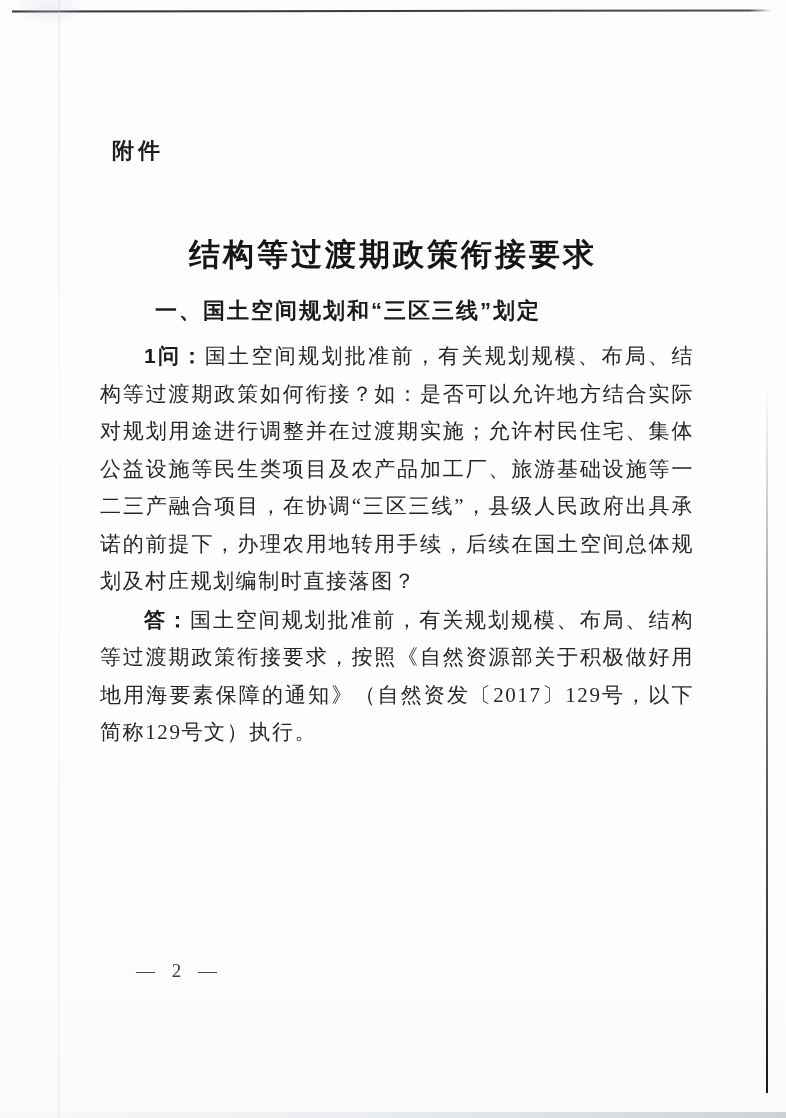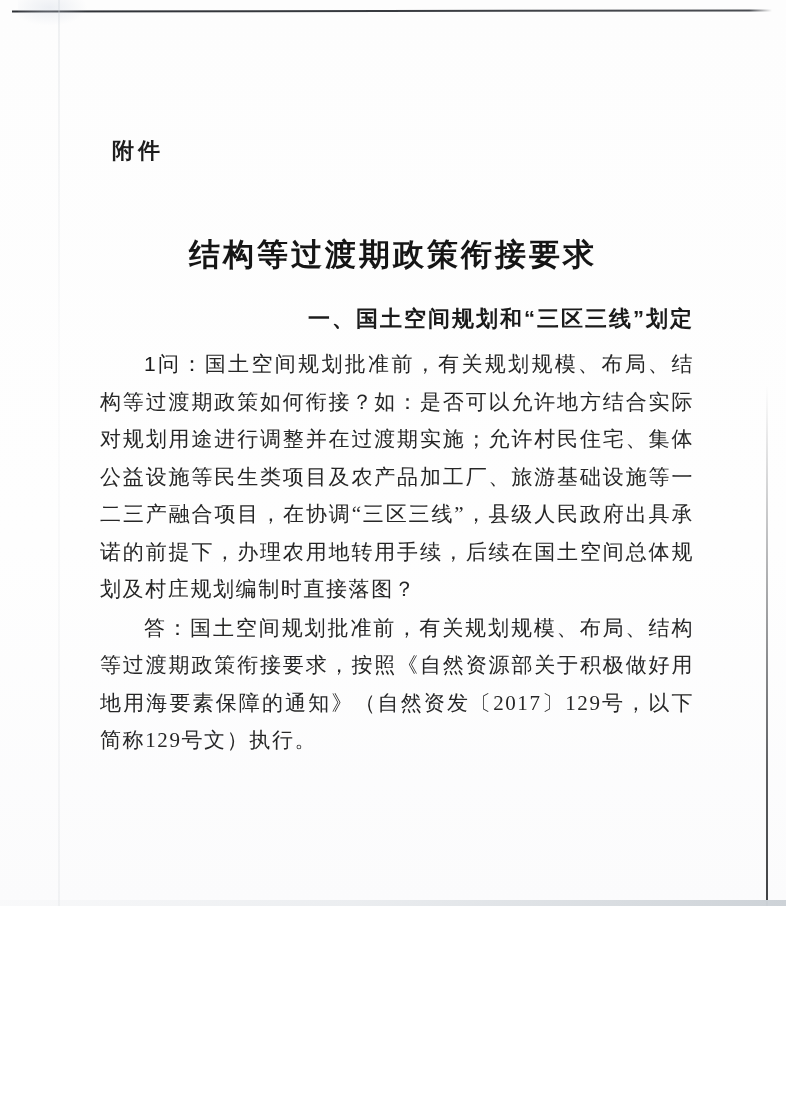--- a/index.html
+++ b/index.html
@@ -4,21 +4,21 @@
 <style>
   html, body {
     margin: 0;
     padding: 0;
     background: #ffffff;
     font-family: "Liberation Serif", "DejaVu Serif", serif;
   }
   .page {
     position: relative;
     width: 786px;
-    height: 906px;
+    height: 1118px;
     margin: 0 auto;
     background: linear-gradient(180deg, #fdfdfd 0%, #fefefe 60%, #fbfbfc 100%);
     overflow: hidden;
     color: #242424;
   }
   
   .top-rule {
     position: absolute;
     left: 12px;
     top: 10px;
@@ -87,36 +87,35 @@
     top: 295px;
     width: 594px;
   }
   .section-heading {
     font-family: "Liberation Sans", "DejaVu Sans", sans-serif;
     font-weight: bold;
     font-size: 22px;
     letter-spacing: 2px;
     color: #1b1b1b;
     padding-left: 55px;
-    margin: 8px 0 10px 0;
+    margin: 0 0 10px 0;
     line-height: 32px;
-    text-align: right;
   }
   .paragraph {
     margin: 0;
     font-size: 21px;
     line-height: 37.5px;
     letter-spacing: 1.6px;
     text-align: justify;
     text-indent: 2.1em;
     color: #262626;
   }
   .paragraph .q-prefix {
     font-family: "Liberation Sans", "DejaVu Sans", sans-serif;
-    font-weight: normal;
+    font-weight: bold;
     color: #1b1b1b;
   }
   .page-number {
     position: absolute;
     left: 136px;
     top: 960px;
     font-size: 19px;
     letter-spacing: 6px;
     color: #3f4144;
   }

